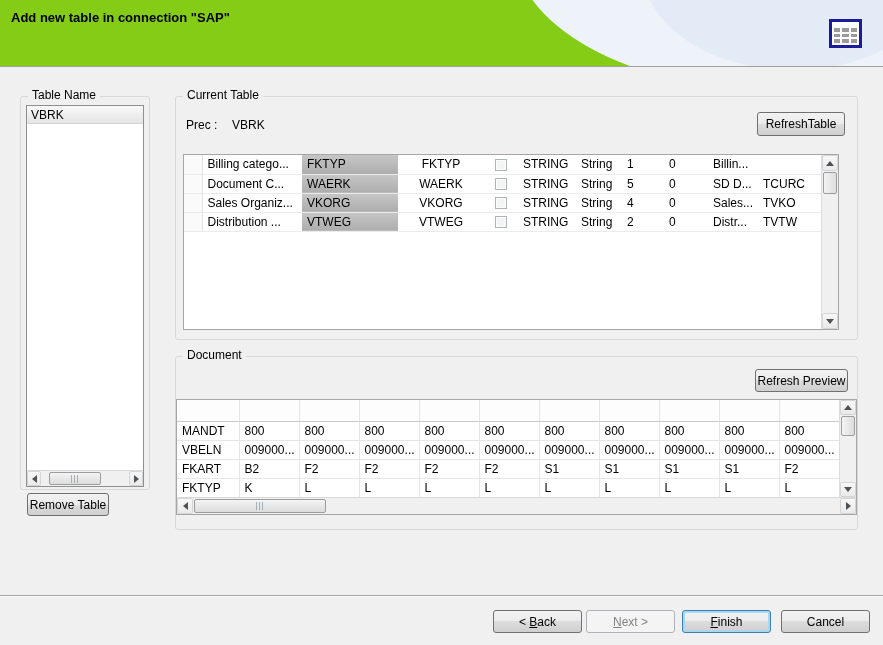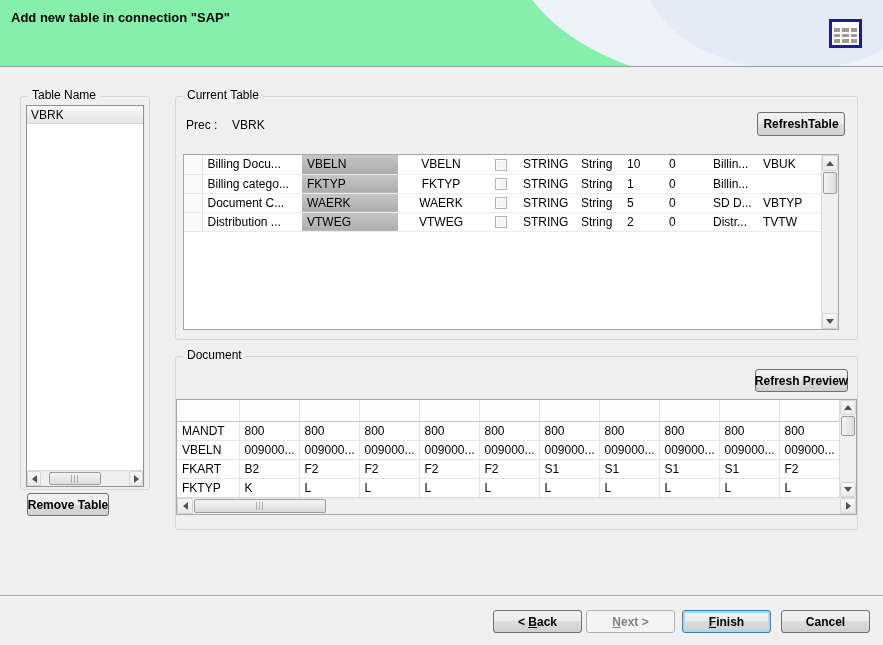--- a/index.html
+++ b/index.html
@@ -1,42 +1,42 @@
 <!DOCTYPE html>
 <html><head>
 <meta charset="utf-8">
 <style>
   * { box-sizing: border-box; margin: 0; padding: 0; }
   html,body { background:#fff; }
   body { font-family:"Liberation Sans", sans-serif; font-size:12px; color:#000; }
   .dialog { position:relative; width:883px; height:645px; background:#f0f0f0; overflow:hidden; }
 
   
-  .hdr { position:absolute; left:0; top:0; width:883px; height:67px; background:#86efac;
+  .hdr { position:absolute; left:0; top:0; width:883px; height:67px; background:#84cc16;
          border-bottom:1px solid #a0a0a0; overflow:hidden; }
   .swoosh1 { position:absolute; right:-150px; top:-200px; width:520px; height:290px;
              border-radius:50%; background:#eef3fa; }
   .swoosh2 { position:absolute; right:-60px; top:-130px; width:300px; height:200px;
              border-radius:50%; background:#e3ebf7; }
   .hdr-title { position:absolute; left:11px; top:10px; font-size:13px; font-weight:bold; }
   .table-icon { position:absolute; left:829px; top:19px; width:33px; height:29px;
                 border:3px solid #1c1c99; background:#fff; }
   .ti-grid { position:absolute; left:2px; right:2px; top:6px; bottom:2px; display:grid;
              grid-template-columns:1fr 1fr 1fr; grid-template-rows:1fr 1fr 1fr; gap:2px; }
   .ti-cell { background:#9b9b9b; }
 
   
   .group { position:absolute; border:1px solid #d8d8d8; border-radius:3px; }
   .glabel { position:absolute; top:-9px; left:7px; background:#f0f0f0; padding:0 4px; white-space:nowrap; }
 
   
   .win-btn { position:absolute; display:flex; align-items:center; justify-content:center;
              font-family:"Liberation Sans", sans-serif; font-size:12px; color:#000;
              background:linear-gradient(#f2f2f2 0%, #ebebeb 50%, #dddddd 50%, #cfcfcf 100%);
-             border:1px solid #707070; border-radius:3px; cursor:default; white-space:pre;font-weight:bold; }
+             border:1px solid #707070; border-radius:3px; cursor:default; white-space:pre; }
   .win-btn.default { border:1px solid #3c7fb1; box-shadow: inset 0 0 0 2px #a9d7f0; }
   .win-btn.disabled { background:#f4f4f4; border-color:#aeb2b7; color:#838383; }
   .mn { text-decoration:underline; }
 
   
   .listbox { position:absolute; left:26px; top:105px; width:118px; height:382px;
              background:#fff; border:1px solid #8e8f8f; }
   .list-item { height:18px; line-height:18px; padding-left:4px;
                background:linear-gradient(#f9f9f9,#e4e4e4); border-bottom:1px solid #d5d5d5; }
 
@@ -154,33 +154,20 @@
           <col style="width:58px">
           <col style="width:46px">
           <col style="width:42px">
         <col style="width:44px">
           <col style="width:50px">
           <col style="width:63px">
       </colgroup>
       <tbody>
       <tr>
         <td class="sel"></td>
-        <td>Billing Docu...</td>
-        <td class="c-tech">VBELN</td>
-        <td class="c-talend">VBELN</td>
-        <td class="c-key"><span class="cb"></span></td>
-        <td>STRING</td>
-        <td>String</td>
-        <td>10</td>
-        <td>0</td>
-        <td>Billin...</td>
-        <td>VBUK</td>
-      </tr>
-      <tr>
-        <td class="sel"></td>
         <td>Billing catego...</td>
         <td class="c-tech">FKTYP</td>
         <td class="c-talend">FKTYP</td>
         <td class="c-key"><span class="cb"></span></td>
         <td>STRING</td>
         <td>String</td>
         <td>1</td>
         <td>0</td>
         <td>Billin...</td>
         <td></td>
@@ -189,21 +176,34 @@
         <td class="sel"></td>
         <td>Document C...</td>
         <td class="c-tech">WAERK</td>
         <td class="c-talend">WAERK</td>
         <td class="c-key"><span class="cb"></span></td>
         <td>STRING</td>
         <td>String</td>
         <td>5</td>
         <td>0</td>
         <td>SD D...</td>
-        <td>VBTYP</td>
+        <td>TCURC</td>
+      </tr>
+      <tr>
+        <td class="sel"></td>
+        <td>Sales Organiz...</td>
+        <td class="c-tech">VKORG</td>
+        <td class="c-talend">VKORG</td>
+        <td class="c-key"><span class="cb"></span></td>
+        <td>STRING</td>
+        <td>String</td>
+        <td>4</td>
+        <td>0</td>
+        <td>Sales...</td>
+        <td>TVKO</td>
       </tr>
       <tr>
         <td class="sel"></td>
         <td>Distribution ...</td>
         <td class="c-tech">VTWEG</td>
         <td class="c-talend">VTWEG</td>
         <td class="c-key"><span class="cb"></span></td>
         <td>STRING</td>
         <td>String</td>
         <td>2</td>

